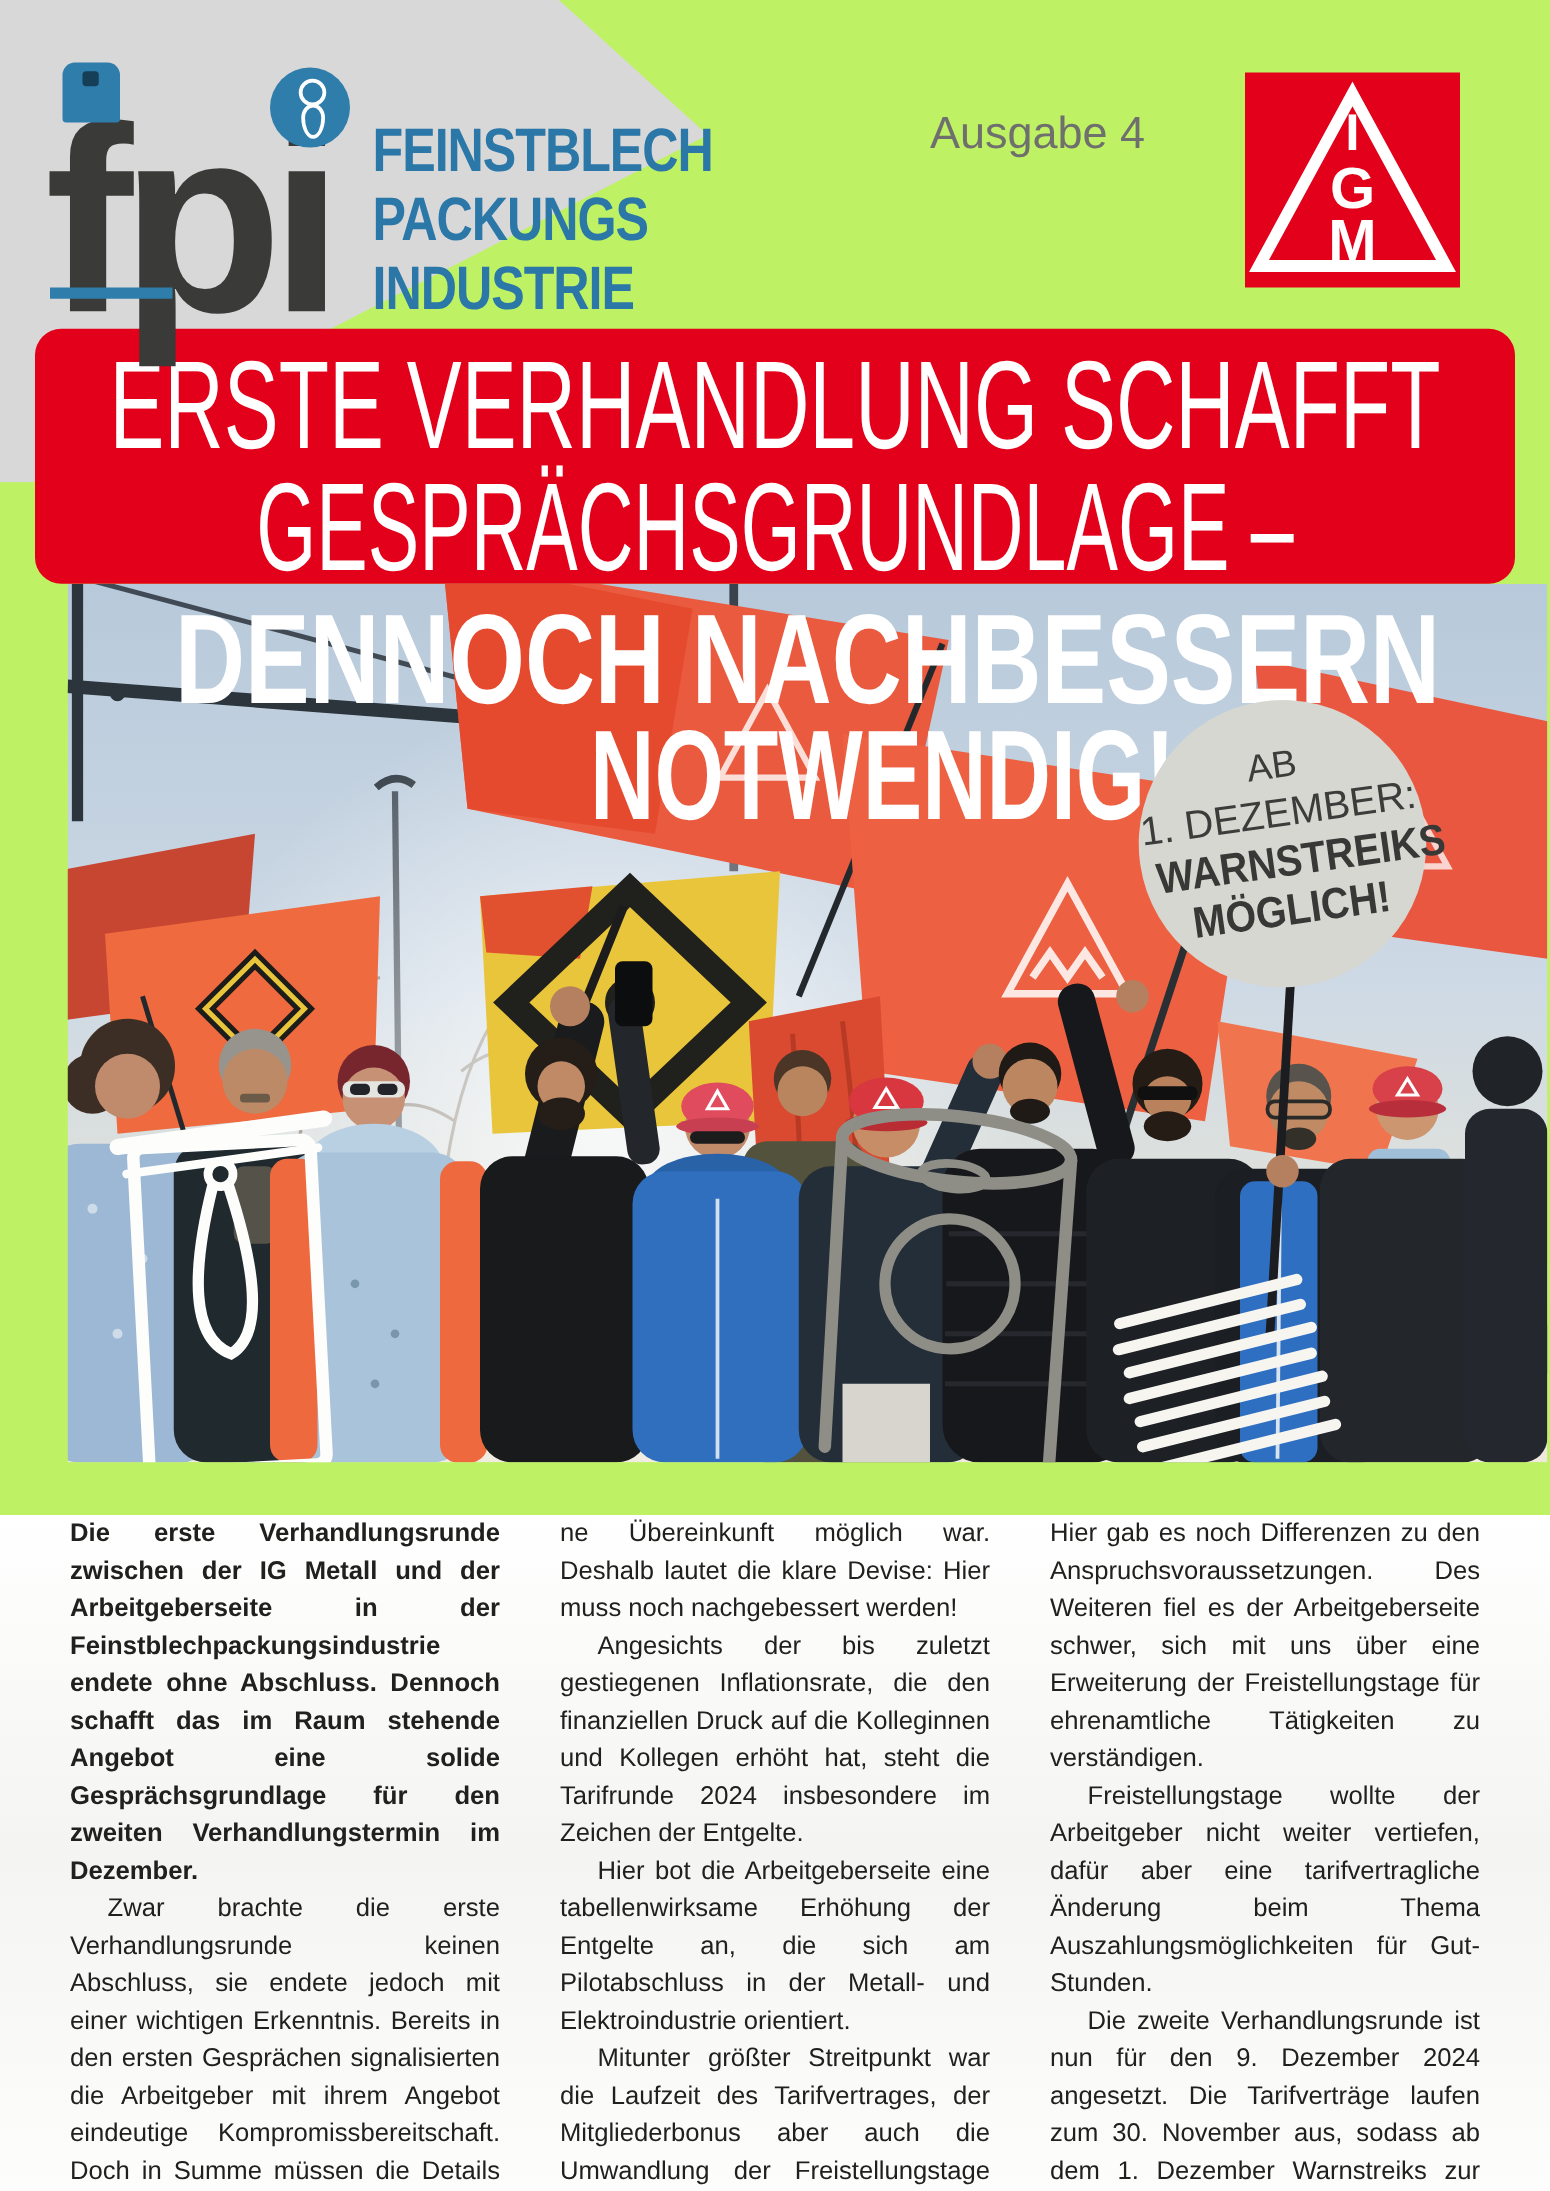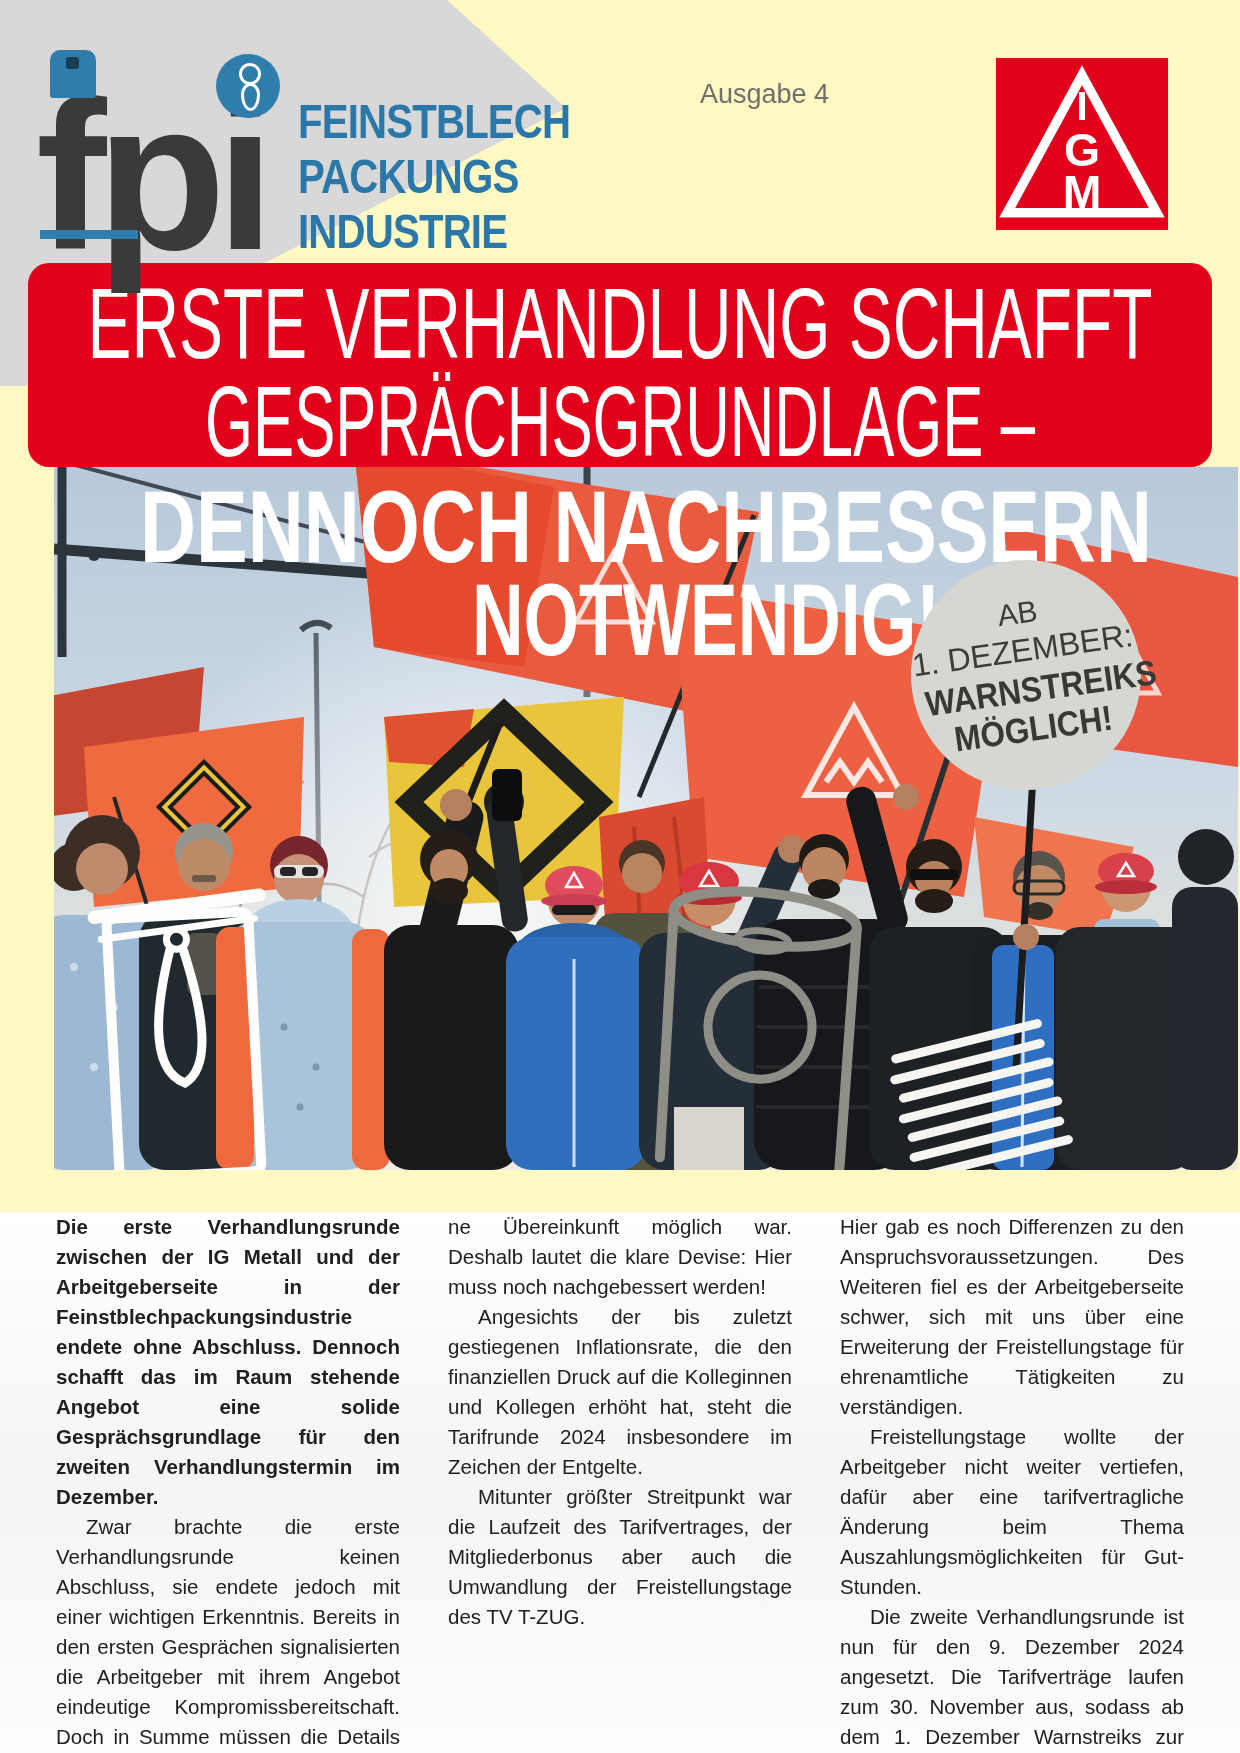--- a/index.html
+++ b/index.html
@@ -1,16 +1,16 @@
 <!DOCTYPE html>
 <html lang="de"><head>
 <meta charset="utf-8">
 <style>
   html,body{margin:0;padding:0;background:#ffffff;}
-  .page{position:relative;width:1240px;height:1753px;background:#fef9c3;overflow:hidden;
+  .page{position:relative;width:1240px;height:1753px;background:#bef264;overflow:hidden;
         font-family:"Liberation Sans",sans-serif;}
 
   
   .arrow{position:absolute;left:0;top:6;width:566px;height:386px;background:#d8d8d8;
          clip-path:polygon(0 0,79% 0,100% 28%,4.5% 100%,0 100%);}
   .fpi{position:absolute;left:36px;top:70px;z-index:5;line-height:1;
        font-size:212px;font-weight:bold;letter-spacing:-10px;color:#3a3a39;}
   .can-cap{position:absolute;left:50px;top:50px;width:46px;height:48px;background:#2e7dab;
            border-radius:10px 10px 3px 3px;z-index:6;}
   .can-cap::after{content:"";position:absolute;left:16px;top:7px;width:13px;height:12px;
@@ -18,22 +18,22 @@
   .can-band{position:absolute;left:40px;top:230px;width:98px;height:9px;background:#2e7dab;z-index:6;}
   .i-dot{position:absolute;left:216px;top:54px;width:64px;height:64px;border-radius:50%;
          background:#2e7dab;z-index:6;}
   .i-dot .ring{position:absolute;left:23px;top:9px;width:16px;height:16px;border:3px solid #fff;
          border-radius:50%;}
   .i-dot .drop{position:absolute;left:25px;top:29px;width:13px;height:22px;border:3px solid #fff;
          border-radius:50% 50% 50% 50% / 40% 40% 60% 60%;}
   .brand-title{position:absolute;left:298px;top:94px;color:#2b77a8;font-weight:bold;
          font-size:49px;line-height:55px;transform:scaleX(.82);transform-origin:left top;
          letter-spacing:-1px;}
-  .issue{position:absolute;left:700px;top:76px;width:260px;text-align:left;color:#6f6f6e;
-         font-size:27px;line-height:36px;}
+  .issue{position:absolute;left:700px;top:88px;width:260px;text-align:center;color:#6f6f6e;
+         font-size:36px;line-height:36px;}
   .igm{position:absolute;left:996px;top:58px;width:172px;height:172px;background:#e2001a;}
 
   
   .banner{position:absolute;left:28px;top:263px;width:1184px;height:204px;background:#e2001a;border-radius:21px;}
   .banner svg,.photo-headline{position:absolute;left:0;top:0;width:100%;height:100%;}
   .banner text{fill:#ffffff;font-family:"Liberation Sans",sans-serif;}
 
   
   .photo{position:absolute;left:28px;top:467px;width:1184px;height:703px;overflow:hidden;margin-left:26px;}
   .photo-headline text{fill:#ffffff;font-weight:bold;font-family:"Liberation Sans",sans-serif;}
@@ -316,20 +316,21 @@
 
   <div class="article">
     <div class="cols">
       <div class="col">
         <p class="p-lead">Die erste Verhandlungsrunde zwischen der IG Metall und der Arbeitgeberseite in der Feinstblechpackungsindustrie endete ohne Abschluss. Dennoch schafft das im Raum stehende Angebot eine solide Gesprächsgrundlage für den zweiten Verhandlungstermin im Dezember.</p>
         <p class="p-indent">Zwar brachte die erste Verhandlungsrunde keinen Abschluss, sie endete jedoch mit einer wichtigen Erkenntnis. Bereits in den ersten Gesprächen signalisierten die Arbeitgeber mit ihrem Angebot eindeutige Kompromissbereitschaft. Doch in Summe müssen die Details noch überarbeitet werden, weshalb schlussendlich kei-</p>
       </div>
       <div class="col">
         <p>ne Übereinkunft möglich war. Deshalb lautet die klare Devise: Hier muss noch nachgebessert werden!</p>
         <p class="p-indent">Angesichts der bis zuletzt gestiegenen Inflationsrate, die den finanziellen Druck auf die Kolleginnen und Kollegen erhöht hat, steht die Tarifrunde 2024 insbesondere im Zeichen der Entgelte.</p>
+        <p class="p-indent">Hier bot die Arbeitgeberseite eine tabellenwirksame Erhöhung der Entgelte an, die sich am Pilotabschluss in der Metall- und Elektroindustrie orientiert.</p>
         <p class="p-indent">Mitunter größter Streitpunkt war die Laufzeit des Tarifvertrages, der Mitgliederbonus aber auch die Umwandlung der Freistellungstage des TV T-ZUG.</p>
       </div>
       <div class="col">
         <p>Hier gab es noch Differenzen zu den Anspruchsvoraussetzungen. Des Weiteren fiel es der Arbeitgeberseite schwer, sich mit uns über eine Erweiterung der Freistellungstage für ehrenamtliche Tätigkeiten zu verständigen.</p>
         <p class="p-indent">Freistellungstage wollte der Arbeitgeber nicht weiter vertiefen, dafür aber eine tarifvertragliche Änderung beim Thema Auszahlungsmöglichkeiten für Gut-Stunden.</p>
         <p class="p-indent">Die zweite Verhandlungsrunde ist nun für den 9. Dezember 2024 angesetzt. Die Tarifverträge laufen zum 30. November aus, sodass ab dem 1. Dezember Warnstreiks zur Durchsetzung unserer Forderungen möglich wären.</p>
       </div>
     </div>
   </div>
 

